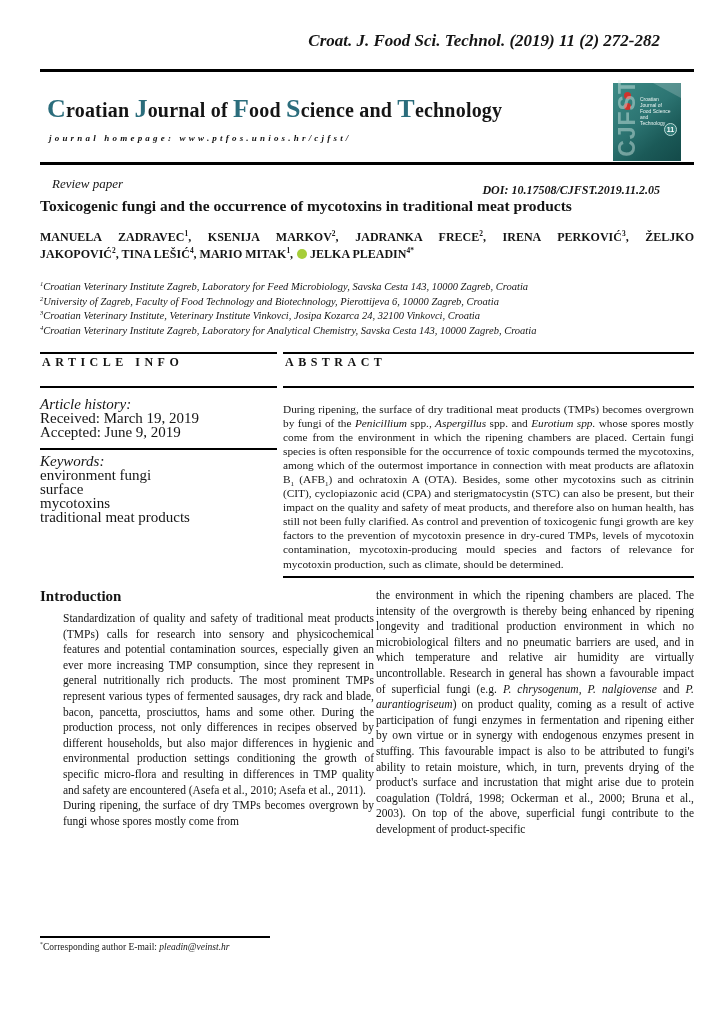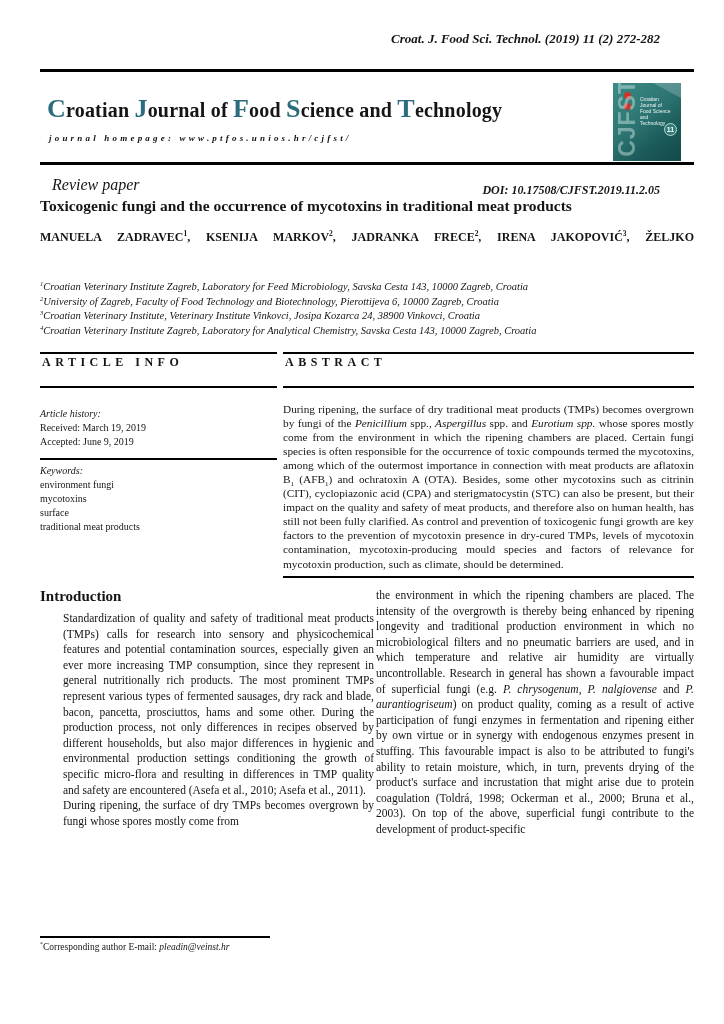--- a/index.html
+++ b/index.html
@@ -7,21 +7,21 @@
   .page {
     position:relative; width:724px; height:1024px; margin:0 auto;
     background:#ffffff; color:#151515;
     font-family:"Liberation Serif", serif;
     overflow:hidden;
   }
   sup { font-size:0.62em; vertical-align:super; line-height:0; }
   sub { font-size:0.62em; vertical-align:sub; line-height:0; }
   .it { font-style:italic; }
 
-  .running-head { position:absolute; top:31px; right:64px; font-size:13px; font-style:italic; font-weight:bold; }
+  .running-head { position:absolute; top:31px; right:64px; font-size:17px; font-style:italic; font-weight:bold; }
 
   .rule { position:absolute; left:40px; width:654px; background:#000; }
   .rule-top { top:69px; height:3px; }
   .rule-mid { top:162px; height:3px; }
 
   .journal-title { position:absolute; left:47px; top:94px; font-size:20px; font-weight:bold; letter-spacing:0.2px; }
   .journal-title .cap { color:#2b6d7c; font-size:26px; }
   .homepage { position:absolute; left:49px; top:133px; font-size:9px; font-weight:bold; font-style:italic; letter-spacing:3.2px; color:#111; text-decoration:none; }
 
   .cover { position:absolute; left:613px; top:83px; width:68px; height:78px;
@@ -32,36 +32,36 @@
   .cover .dot1 { top:9px; } .cover .dot2 { top:20px; }
   .cover .acronym { position:absolute; left:1px; bottom:4px; writing-mode:vertical-rl; transform:rotate(180deg);
     font-family:"Liberation Sans", sans-serif; font-size:23px; font-weight:bold;
     color:rgba(214,234,231,0.45); letter-spacing:1px; }
   .cover .small-text { position:absolute; left:27px; top:13px; width:33px; font-size:5px; line-height:6px;
     color:#eaf4f2; font-family:"Liberation Sans", sans-serif; }
   .cover .issue { position:absolute; right:4px; top:40px; width:13px; height:13px; border-radius:50%;
     background:#2f7a76; border:1px solid #bcd8d5; color:#fff; font-size:7px; line-height:11px;
     text-align:center; font-family:"Liberation Sans", sans-serif; font-weight:bold; }
 
-  .paper-type { position:absolute; left:52px; top:176px; font-size:16px; font-style:italic;font-family:Liberation Serif, serif; }
+  .paper-type { position:absolute; left:52px; top:176px; font-size:13px; font-style:italic;font-family:Liberation Serif, serif; }
   .doi { position:absolute; right:64px; top:183px; font-size:12px; font-style:italic; font-weight:bold; }
 
   .paper-title { position:absolute; left:40px; top:197px; width:654px; font-size:15.5px; font-weight:bold; }
 
   .authors { position:absolute; left:40px; top:229px; width:654px; font-size:12px; font-weight:bold; line-height:17px; }
   .author-line-1 { text-align:justify; text-align-last:justify; }
   .orcid { display:inline-block; width:10px; height:10px; border-radius:50%; background:#a6ce39; vertical-align:-1px; margin:0 3px 0 1px; }
 
   .affiliations { position:absolute; left:40px; top:280px; width:654px; font-size:10.5px; line-height:14.5px; font-style:italic; }
 
   .info-left  { position:absolute; left:40px;  top:352px; width:237px; }
   .info-right { position:absolute; left:283px; top:352px; width:411px; }
   .hr2 { height:2px; background:#000; }
   .sec-head { font-size:12px; font-weight:bold; letter-spacing:4.5px; padding:1px 0 16px 2px; }
-  .info-body { font-size:10px; line-height:14.2px; padding-top:19px; }
+  .info-body { font-size:15px; line-height:14.2px; padding-top:9px; }
   .inner-rule { height:2px; background:#000; margin:8px 0 4px 0; }
   .abstract-body { font-size:11.3px; line-height:14.05px; text-align:justify; padding-top:14px; }
   .abstract-bottom { margin-top:5px; }
 
   .section-heading { position:absolute; left:40px; top:588px; font-size:15px; font-weight:bold; }
   .col-left  { position:absolute; left:40px;  top:611px; width:311px; font-size:11.5px; line-height:15.6px; text-align:justify;margin-left:23px; }
   .col-right { position:absolute; left:376px; top:588px; width:318px; font-size:11.5px; line-height:15.6px; text-align:justify; }
 
   .footnote-rule { position:absolute; left:40px; top:936px; width:230px; height:2px; background:#000; }
   .footnote { position:absolute; left:40px; top:942px; font-size:9.5px; }
@@ -89,43 +89,44 @@
   </div>
 
   <div class="rule rule-mid"></div>
 
   <div class="paper-type">Review paper</div>
   <div class="doi">DOI: 10.17508/CJFST.2019.11.2.05</div>
 
   <h1 class="paper-title">Toxicogenic fungi and the occurrence of mycotoxins in traditional meat products</h1>
 
   <div class="authors">
-    <div class="author-line-1"><span>MANUELA ZADRAVEC</span><sup>1</sup><span>, KSENIJA MARKOV</span><sup>2</sup><span>, JADRANKA FRECE</span><sup>2</sup><span>, IRENA JAKOPOVIĆ</span><sup>3</sup><span>, ŽELJKO</span></div>
+    <div class="author-line-1"><span>MANUELA ZADRAVEC</span><sup>1</sup><span>, KSENIJA MARKOV</span><sup>2</sup><span>, JADRANKA FRECE</span><sup>2</sup><span>, IRENA PERKOVIĆ</span><sup>3</sup><span>, ŽELJKO</span></div>
+    <div class="author-line-2"><span><span>JAKOPOVIĆ</span><sup>2</sup><span>, TINA LEŠIĆ</span><sup>4</sup><span>, MARIO MITAK</span><sup>1</sup><span>, </span></span><span class="orcid"></span><span><span>JELKA PLEADIN</span><sup>4*</sup></span></div>
   </div>
 
   <div class="affiliations">
     <div><sup>1</sup><span>Croatian Veterinary Institute Zagreb, Laboratory for Feed Microbiology, Savska Cesta 143, 10000 Zagreb, Croatia</span></div>
     <div><sup>2</sup><span>University of Zagreb, Faculty of Food Technology and Biotechnology, Pierottijeva 6, 10000 Zagreb, Croatia</span></div>
-    <div><sup>3</sup><span>Croatian Veterinary Institute, Veterinary Institute Vinkovci, Josipa Kozarca 24, 38900 Vinkovci, Croatia</span></div>
+    <div><sup>3</sup><span>Croatian Veterinary Institute, Veterinary Institute Vinkovci, Josipa Kozarca 24, 32100 Vinkovci, Croatia</span></div>
     <div><sup>4</sup><span>Croatian Veterinary Institute Zagreb, Laboratory for Analytical Chemistry, Savska Cesta 143, 10000 Zagreb, Croatia</span></div>
   </div>
 
   <div class="info-left">
     <div class="hr2"></div>
     <div class="sec-head">ARTICLE INFO</div>
     <div class="hr2"></div>
     <div class="info-body">
       <div class="it">Article history:</div>
       <div>Received: March 19, 2019</div>
       <div>Accepted: June 9, 2019</div>
       <div class="inner-rule"></div>
       <div class="it">Keywords:</div>
       <div>environment fungi</div>
+      <div>surface</div>
       <div>mycotoxins</div>
-      <div>surface</div>
       <div>traditional meat products</div>
     </div>
   </div>
 
   <div class="info-right">
     <div class="hr2"></div>
     <div class="sec-head">ABSTRACT</div>
     <div class="hr2"></div>
     <div class="abstract-body"><span>During ripening, the surface of dry traditional meat products (TMPs) becomes overgrown by fungi of the </span><span class="it">Penicillium</span><span> spp., </span><span class="it">Aspergillus</span><span> spp. and </span><span class="it">Eurotium spp.</span><span> whose spores mostly come from the environment in which the ripening chambers are placed. Certain fungi species is often responsible for the occurrence of toxic compounds termed the mycotoxins, among which of the outermost importance in connection with meat products are aflatoxin B</span><sub>1</sub><span> (AFB</span><sub>1</sub><span>) and ochratoxin A (OTA). Besides, some other mycotoxins such as citrinin (CIT), cyclopiazonic acid (CPA) and sterigmatocystin (STC) can also be present, but their impact on the quality and safety of meat products, and therefore also on human health, has still not been fully clarified. As control and prevention of toxicogenic fungi growth are key factors to the prevention of mycotoxin presence in dry-cured TMPs, levels of mycotoxin contamination, mycotoxin-producing mould species and factors of relevance for mycotoxin production, such as climate, should be determined.</span></div>
     <div class="hr2 abstract-bottom"></div>

